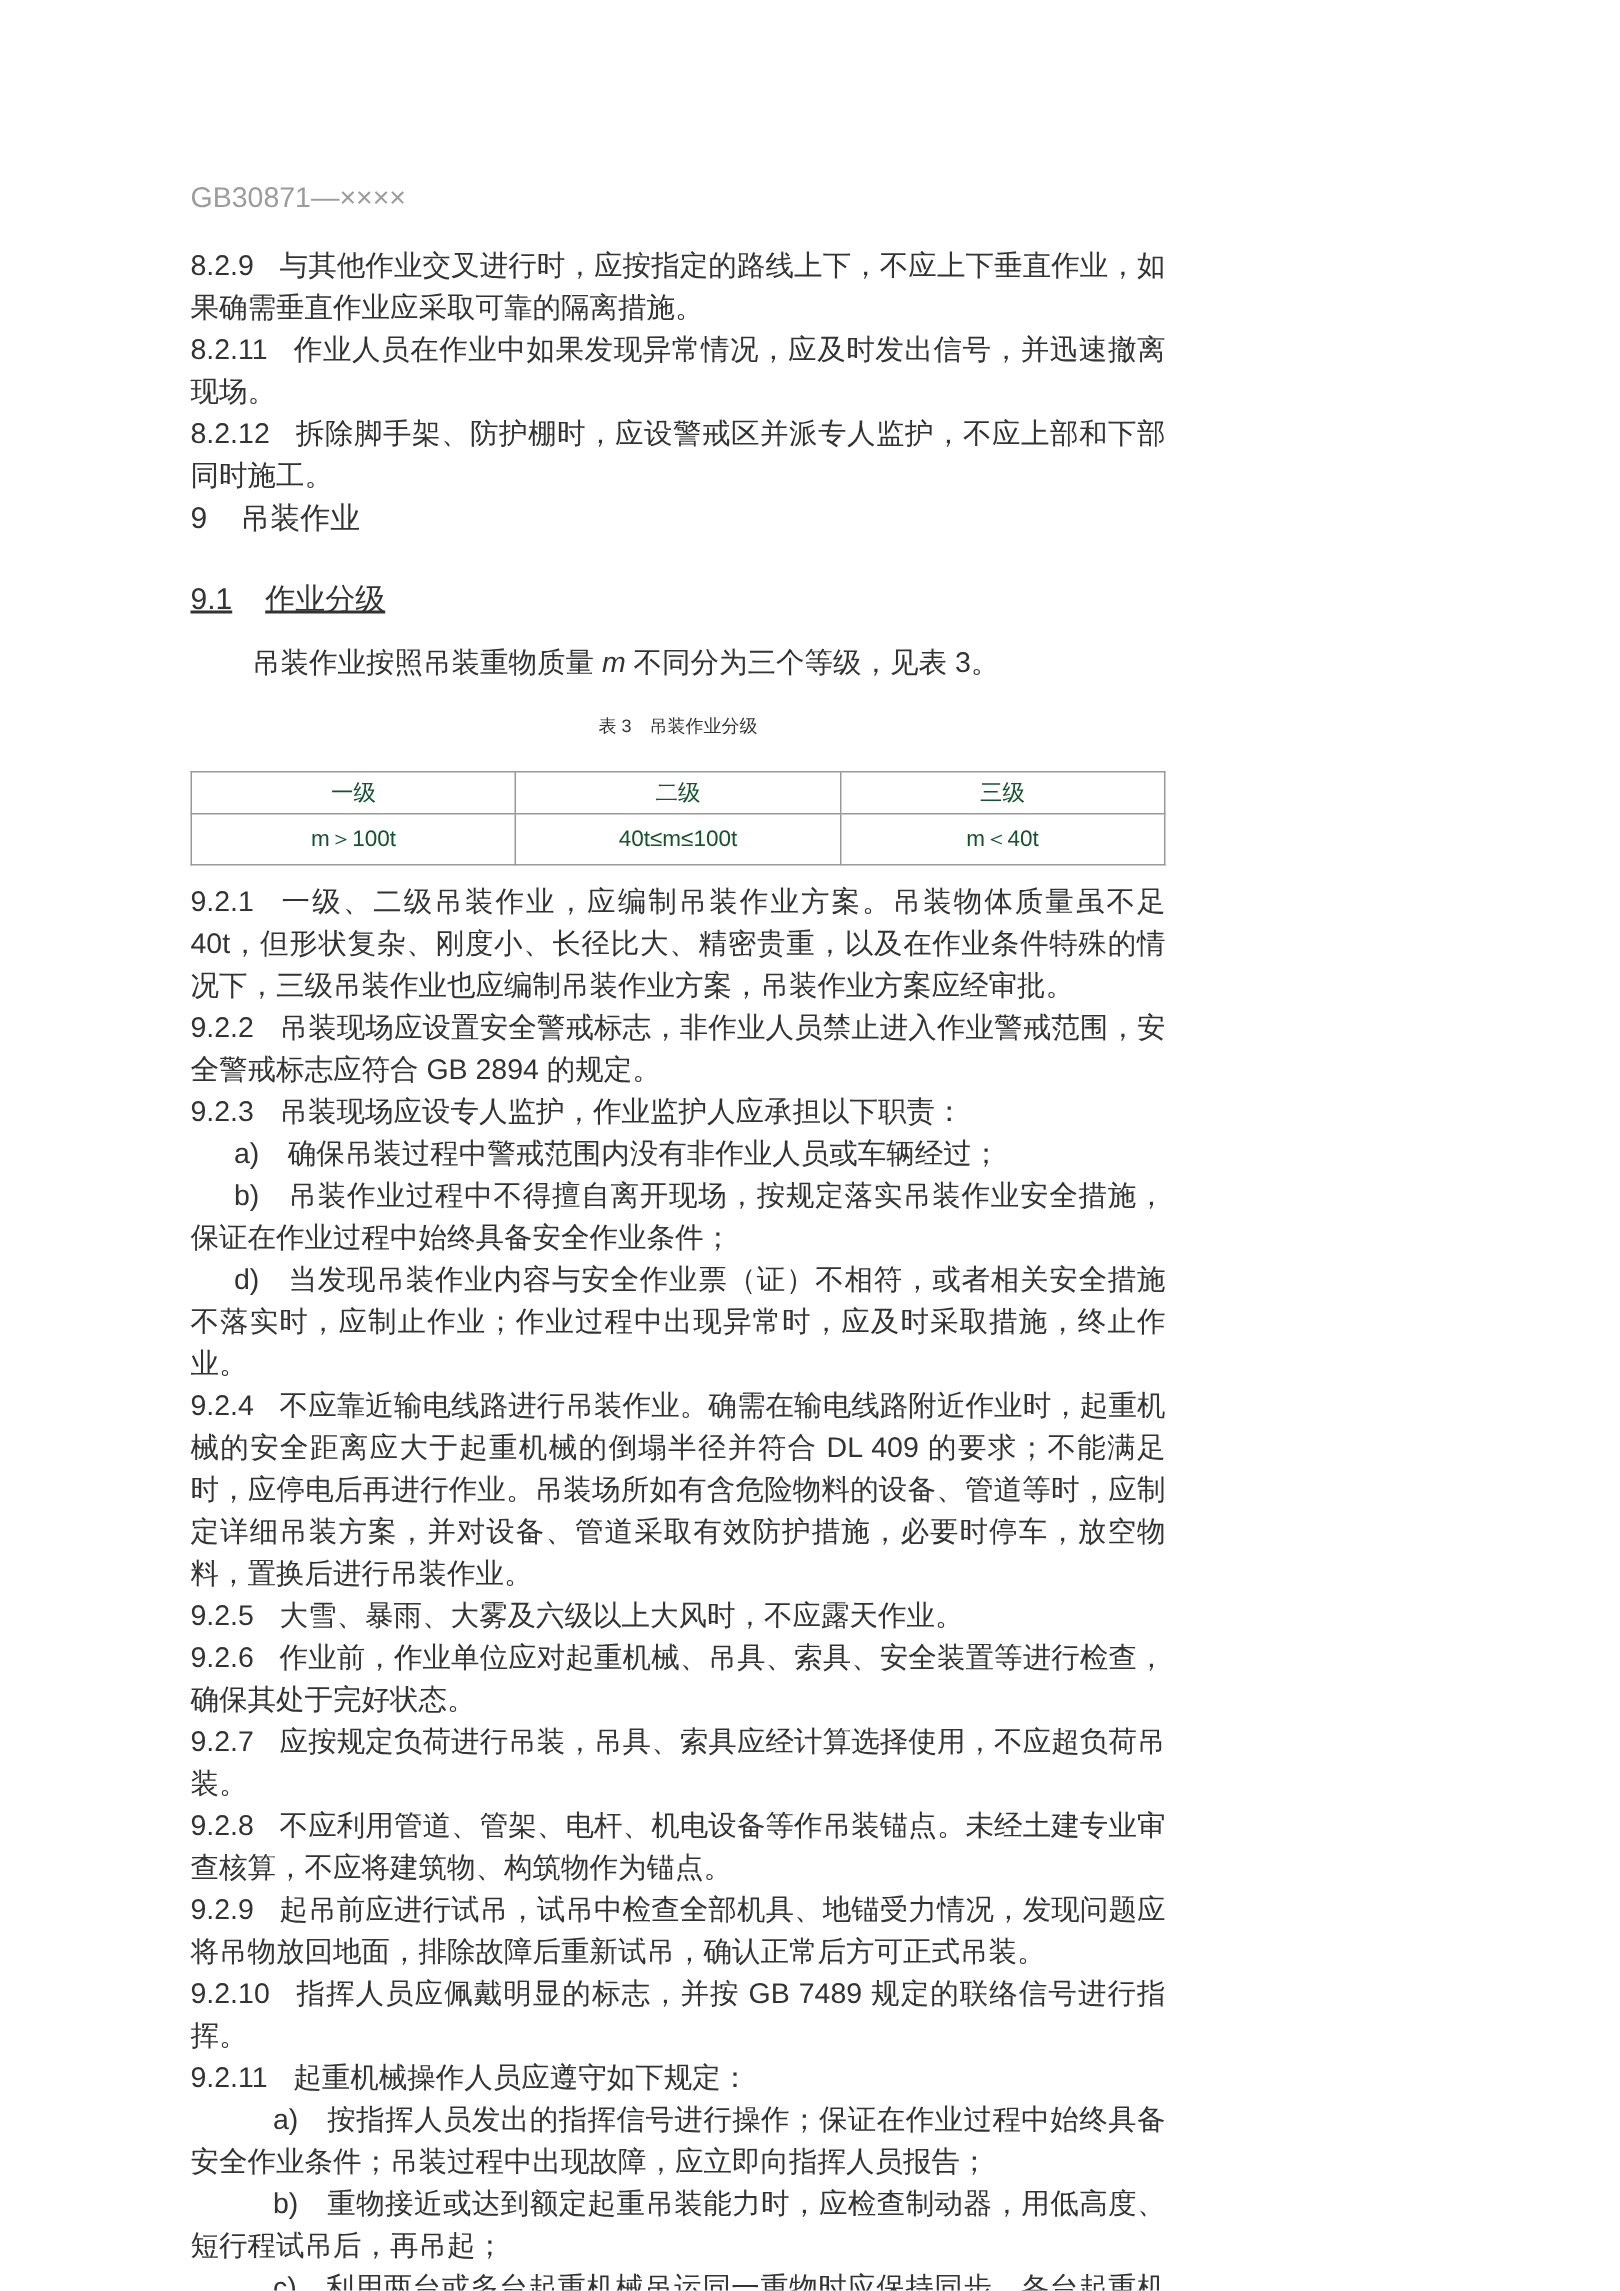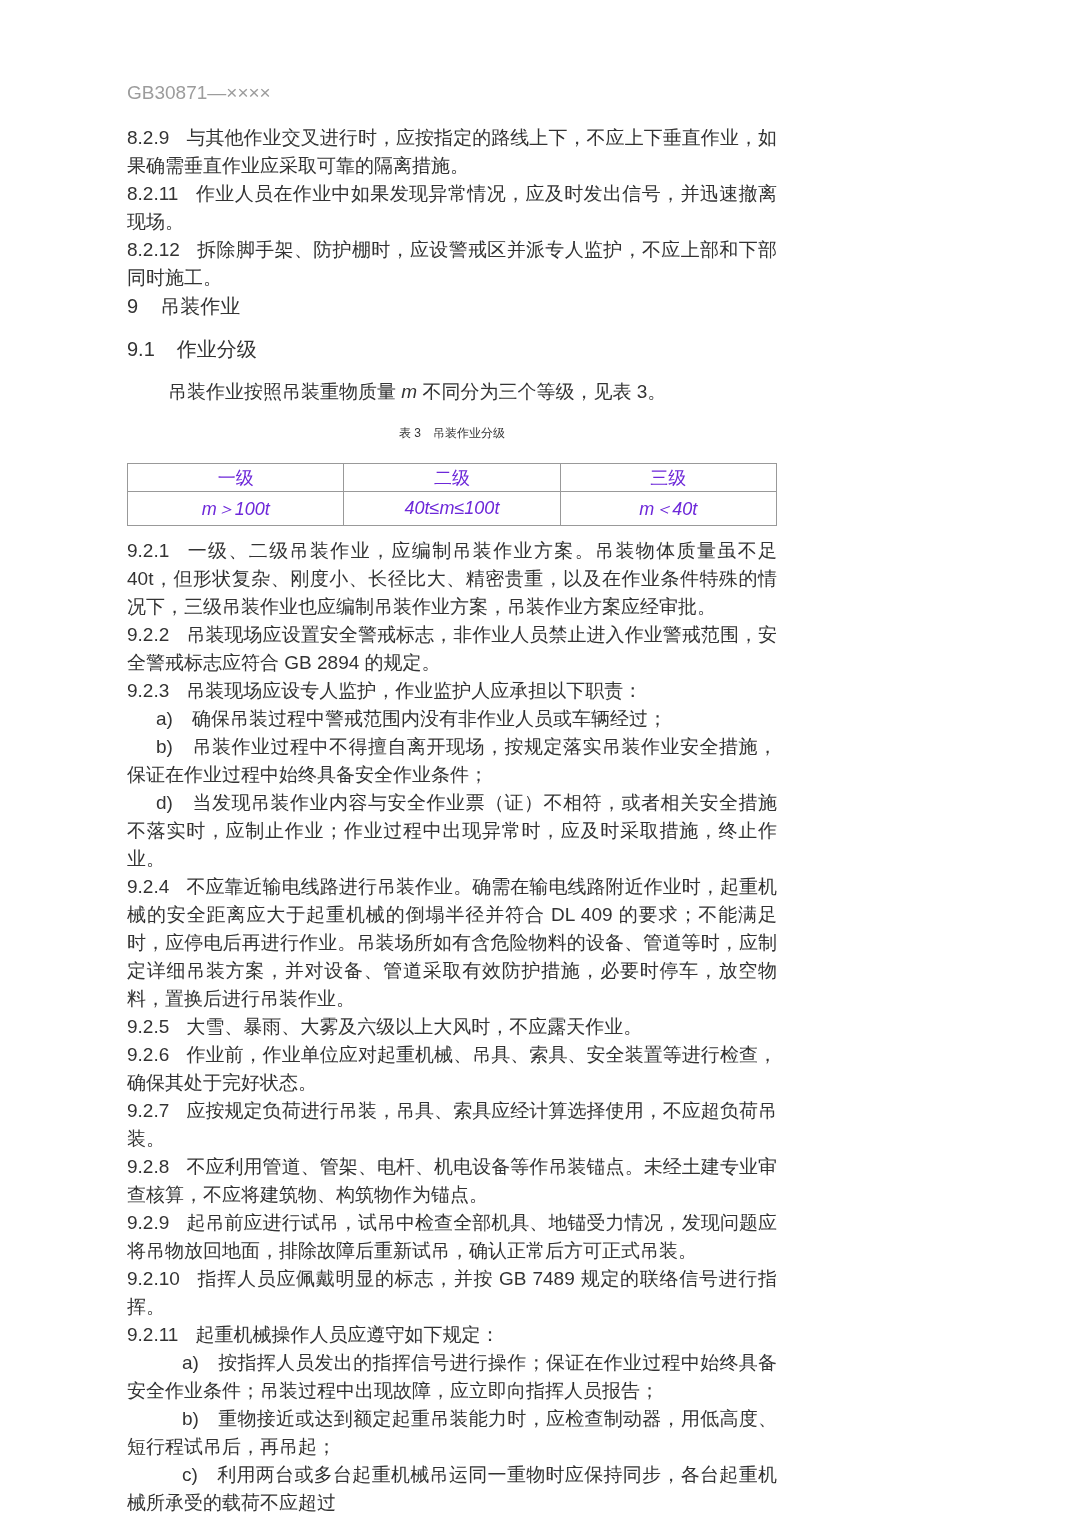--- a/index.html
+++ b/index.html
@@ -12,21 +12,21 @@
     height: 1527px;
     font-family: "Liberation Sans", sans-serif;
     color: #333333;
     position: relative;
     overflow: hidden;
   }
   .page {
     box-sizing: border-box;
     width: 872px;
     height: 1527px;
-    padding: 80px 95px 0 127px;
+    padding: 120px 95px 0 127px;
   }
   .doc-code {
     color: #9c9c9c;
     font-size: 19px;
     line-height: 26px;
     margin: 0 0 18px 0;
   }
   p.clause, p.list-item, p.intro {
     margin: 0;
     font-size: 19px;
@@ -37,48 +37,48 @@
   .cnum { margin-right: 0.9em; white-space: nowrap; }
   .lmark { margin-right: 1.0em; }
   .h1, .h2 {
     margin: 0;
     font-size: 20px;
     font-weight: normal;
     line-height: 28px;
     color: #333333;
   }
   .h1 { }
-  .h2-91 { margin-top: 15px; }
+  .h2-91 { margin-top: 26px; text-decoration: underline; }
   .h2-92 { margin-top: 23px; }
   .hnum { margin-right: 1.1em; }
   .intro { margin-top: 15px !important; text-indent: 41px; }
   .var-italic { font-style: italic; }
   .table-caption {
     margin: 13px 0 16px 0;
     font-size: 12px;
     line-height: 28px;
     text-align: center;
     color: #333333;
   }
   table.grade-table {
     width: 100%;
     border-collapse: collapse;
     table-layout: fixed;
     margin-top: 14px;
   }
   table.grade-table th, table.grade-table td {
     border: 1px solid #999999;
     font-weight: normal;
-    font-size: 18px;
+    font-size: 15px;
     text-align: center;
-    color: #6d28d9;
+    color: #14532d;
     padding: 0;
   }
   table.grade-table th { height: 27px; }
-  table.grade-table td { height: 33px; font-style: italic; }
+  table.grade-table td { height: 33px; }
   .clauses-92 { margin-top: 11px; }
   .li1 { text-indent: 29px; }
   .li2 { text-indent: 55px; }
 </style>
 </head>
 <body>
 
 <div class="page">
 
   <p class="doc-code">GB30871—××××</p>

